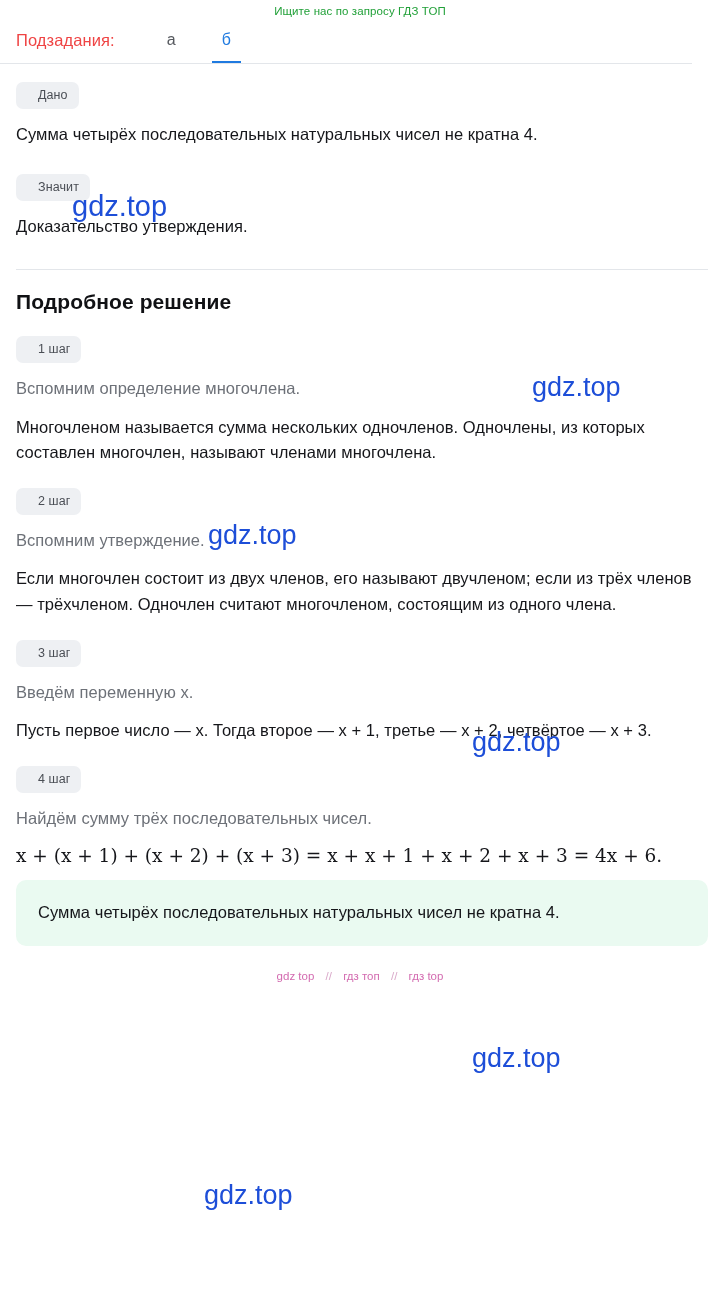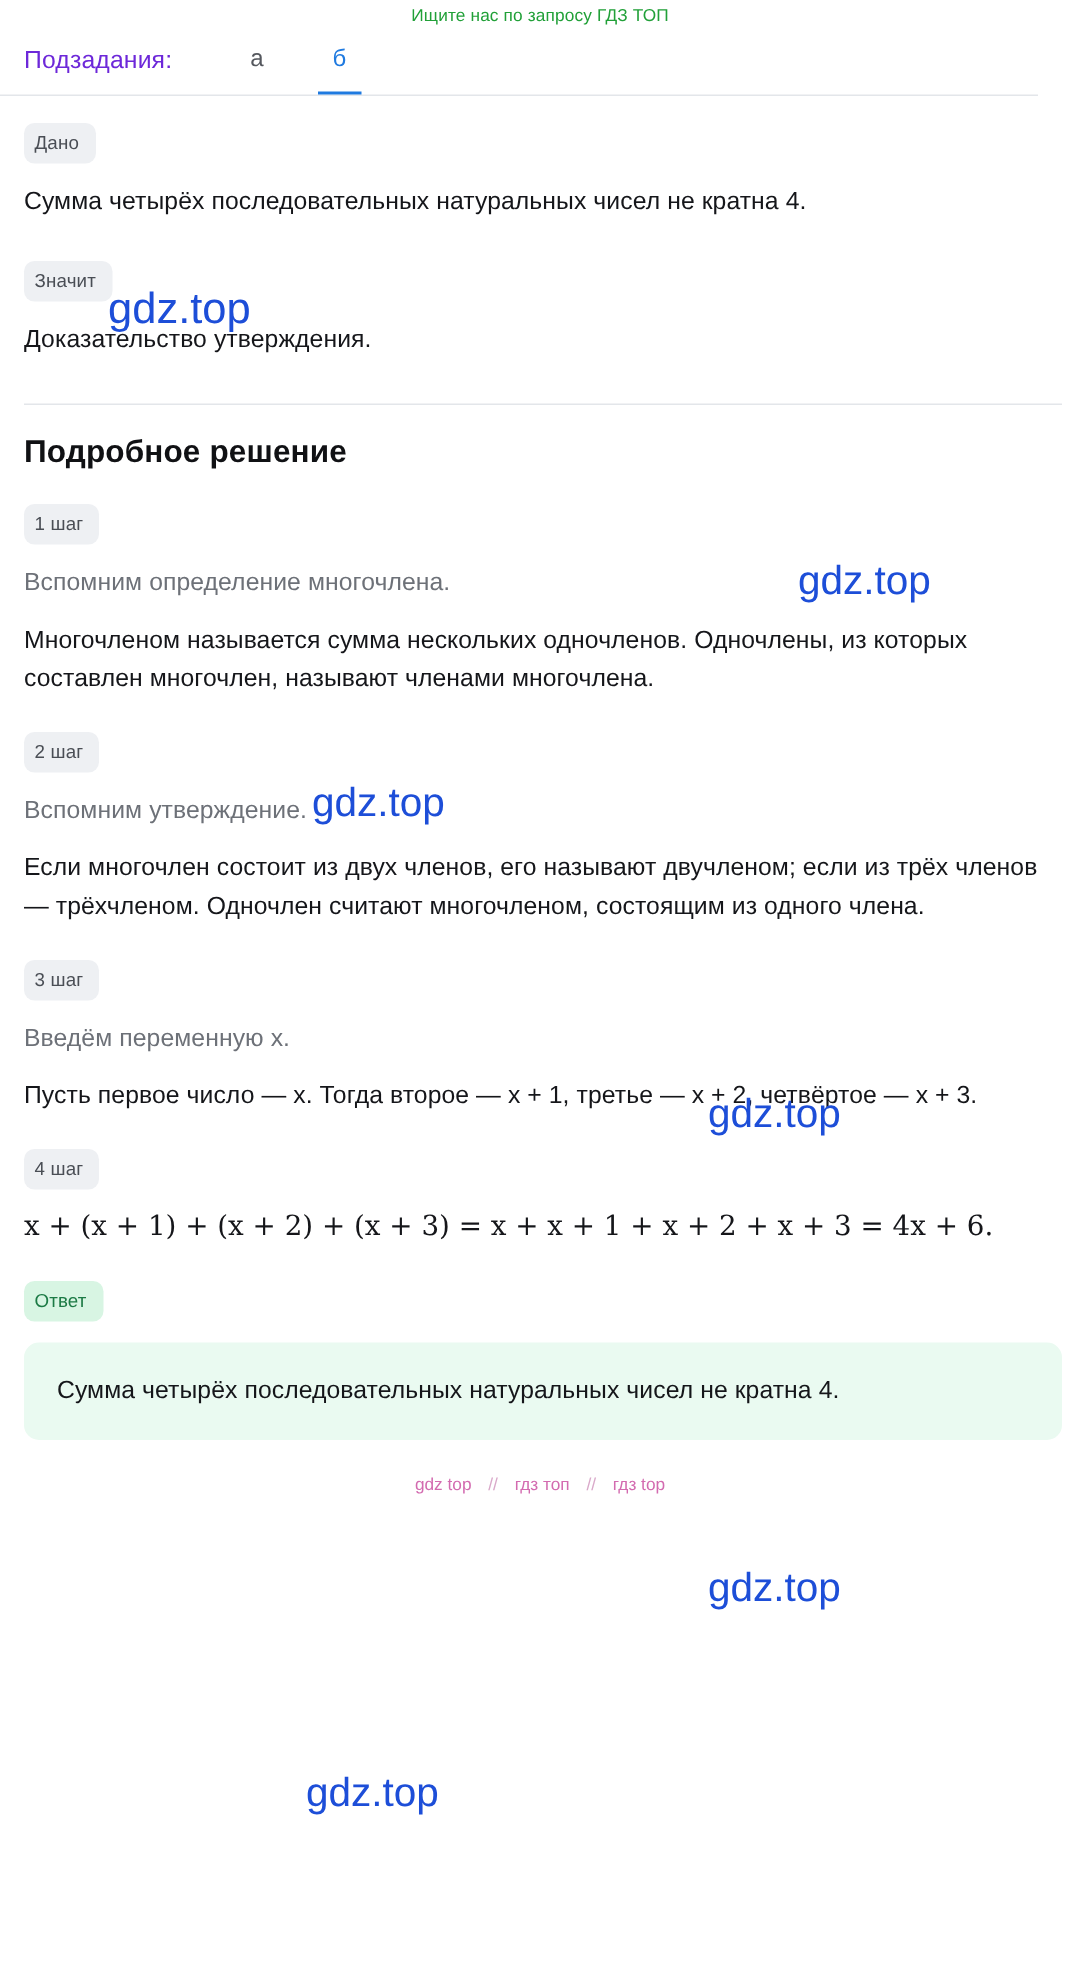--- a/index.html
+++ b/index.html
@@ -31,21 +31,21 @@
     display: flex;
     align-items: flex-end;
     padding: 0 16px;
     margin-top: 12px;
     border-bottom: 1px solid #e3e6ea;
     width: 692px;
     box-sizing: border-box;
   }
   .subtasks-label {
     font-size: 16.5px;
-    color: #6d28d9;
+    color: #ef4444;
     padding-bottom: 13px;
     margin-right: 42px;
     letter-spacing: 0.1px;
   }
   .tab {
     font-size: 16px;
     color: #55585e;
     padding: 0 10px 12px 10px;
     margin-right: 26px;
     cursor: pointer;
@@ -54,21 +54,21 @@
   .tab.active {
     color: #1f7ae0;
     border-bottom: 2px solid #1f7ae0;
   }
   .chip {
     display: inline-block;
     background: #eef0f3;
     color: #4a4e55;
     border-radius: 7px;
     font-size: 12.5px;
-    padding: 6px 11px 7px 7px;
+    padding: 6px 11px 7px 22px;
     letter-spacing: 0.1px;
   }
   .chip.answer {
     background: #d8f5e3;
     color: #1c7a45;
   }
   .section {
     padding: 0 16px;
   }
   .given-block {
@@ -182,28 +182,26 @@
     </div>
 
     <div class="step-chip-row">
       <span class="chip">3 шаг</span>
       <p class="para muted">Введём переменную x.</p>
       <p class="para">Пусть первое число — x. Тогда второе — x + 1, третье — x + 2, четвёртое — x + 3.</p>
     </div>
 
     <div class="step-chip-row">
       <span class="chip">4 шаг</span>
+      <p class="para muted">Найдём сумму трёх последовательных чисел.</p>
       <div class="formula">x + (x + 1) + (x + 2) + (x + 3) = x + x + 1 + x + 2 + x + 3 = 4x + 6.</div>
     </div>
 
   </div>
 
-  <div class="section" style="margin-top:26px;">
-    <span class="chip answer">Ответ</span>
-  </div>
   <div class="answer-box">
     <p class="para">Сумма четырёх последовательных натуральных чисел не кратна 4.</p>
   </div>
 
   <div class="footer">
     <span>gdz top</span>
     <span class="sep">//</span>
     <span>гдз топ</span>
     <span class="sep">//</span>
     <span>гдз top</span>

